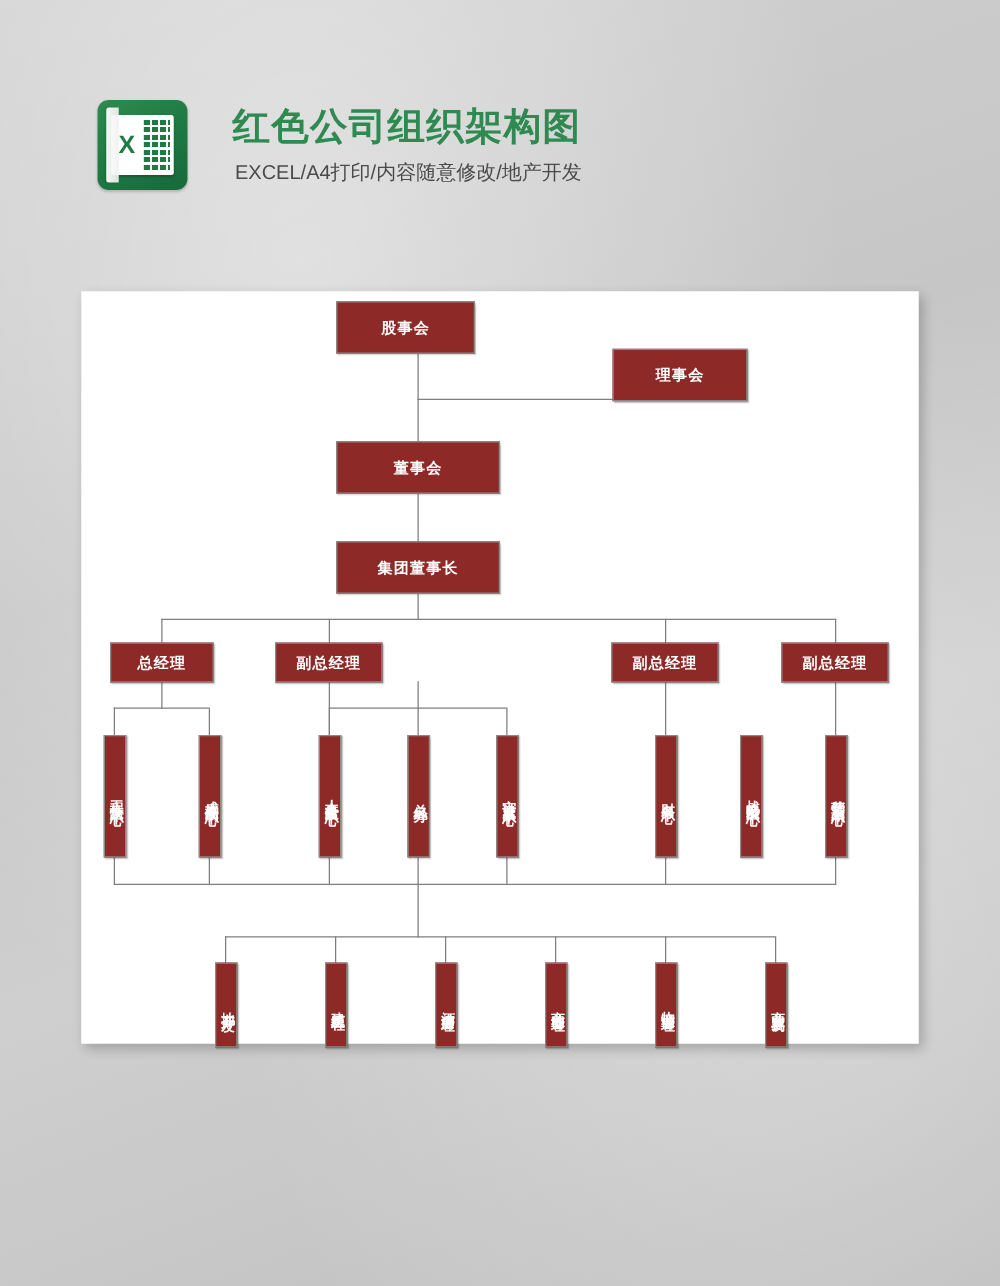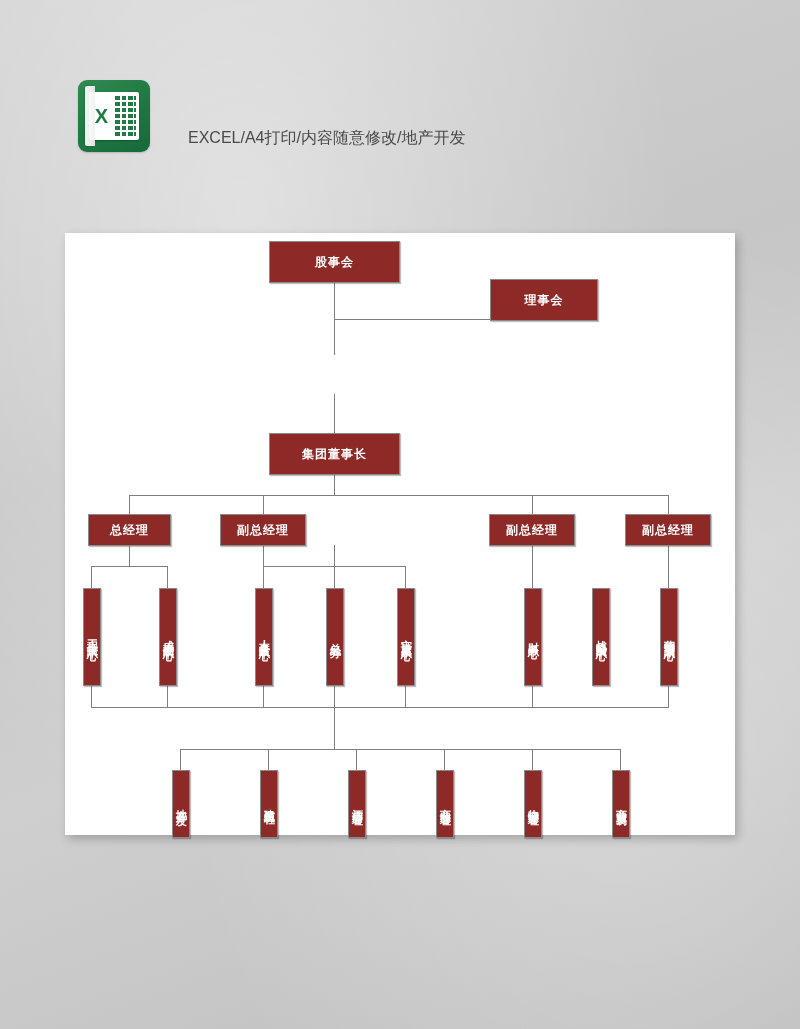--- a/index.html
+++ b/index.html
@@ -157,20 +157,21 @@
 <body>
 
 <div id="header">
   <div id="logo">
     <div class="sheet">
       <div class="xmark">X</div>
       <div class="grid"></div>
     </div>
     <div class="fold"></div>
   </div>
+  <div id="title">红色公司组织架构图</div>
   <div id="subtitle">EXCEL/A4打印/内容随意修改/地产开发</div>
 </div>
 
 <div id="canvas">
 
   <div class="line vline" style="left:269px; top:50px; height:72px;"></div>
 
   <div class="line hline" style="left:269px; top:86px; width:157px;"></div>
 
   <div class="line vline" style="left:269px; top:161px; height:40px;"></div>
@@ -210,22 +211,23 @@
 
   <div class="line vline" style="left:269px; top:474px; height:43px;"></div>
   <div class="line hline" style="left:115px; top:516px; width:440px;"></div>
   <div class="line vline" style="left:115px; top:516px; height:22px;"></div>
   <div class="line vline" style="left:203px; top:516px; height:22px;"></div>
   <div class="line vline" style="left:291px; top:516px; height:22px;"></div>
   <div class="line vline" style="left:379px; top:516px; height:22px;"></div>
   <div class="line vline" style="left:467px; top:516px; height:22px;"></div>
   <div class="line vline" style="left:555px; top:516px; height:22px;"></div>
 
-  <div class="node h" style="left:204px; top:8px;   width:131px; height:42px;">股事会</div>
+  <div class="node h" style="left:204px; top:8px;   width:111px; height:42px;">股事会</div>
   <div class="node h" style="left:425px; top:46px;  width:108px; height:42px;">理事会</div>
+  <div class="node h" style="left:204px; top:120px; width:131px; height:42px;">董事会</div>
   <div class="node h" style="left:204px; top:200px; width:131px; height:42px;">集团董事长</div>
 
   <div class="node h" style="left:23px;  top:281px; width:83px; height:32px;">总经理</div>
   <div class="node h" style="left:155px; top:281px; width:86px; height:32px;">副总经理</div>
   <div class="node h" style="left:424px; top:281px; width:86px; height:32px;">副总经理</div>
   <div class="node h" style="left:560px; top:281px; width:86px; height:32px;">副总经理</div>
 
   <div class="node v" style="left:18px;  top:355px; width:18px; height:98px;">工程技术中心</div>
   <div class="node v" style="left:94px;  top:355px; width:18px; height:98px;">成本控制中心</div>
   <div class="node v" style="left:190px; top:355px; width:18px; height:98px;">人事行政中心</div>

